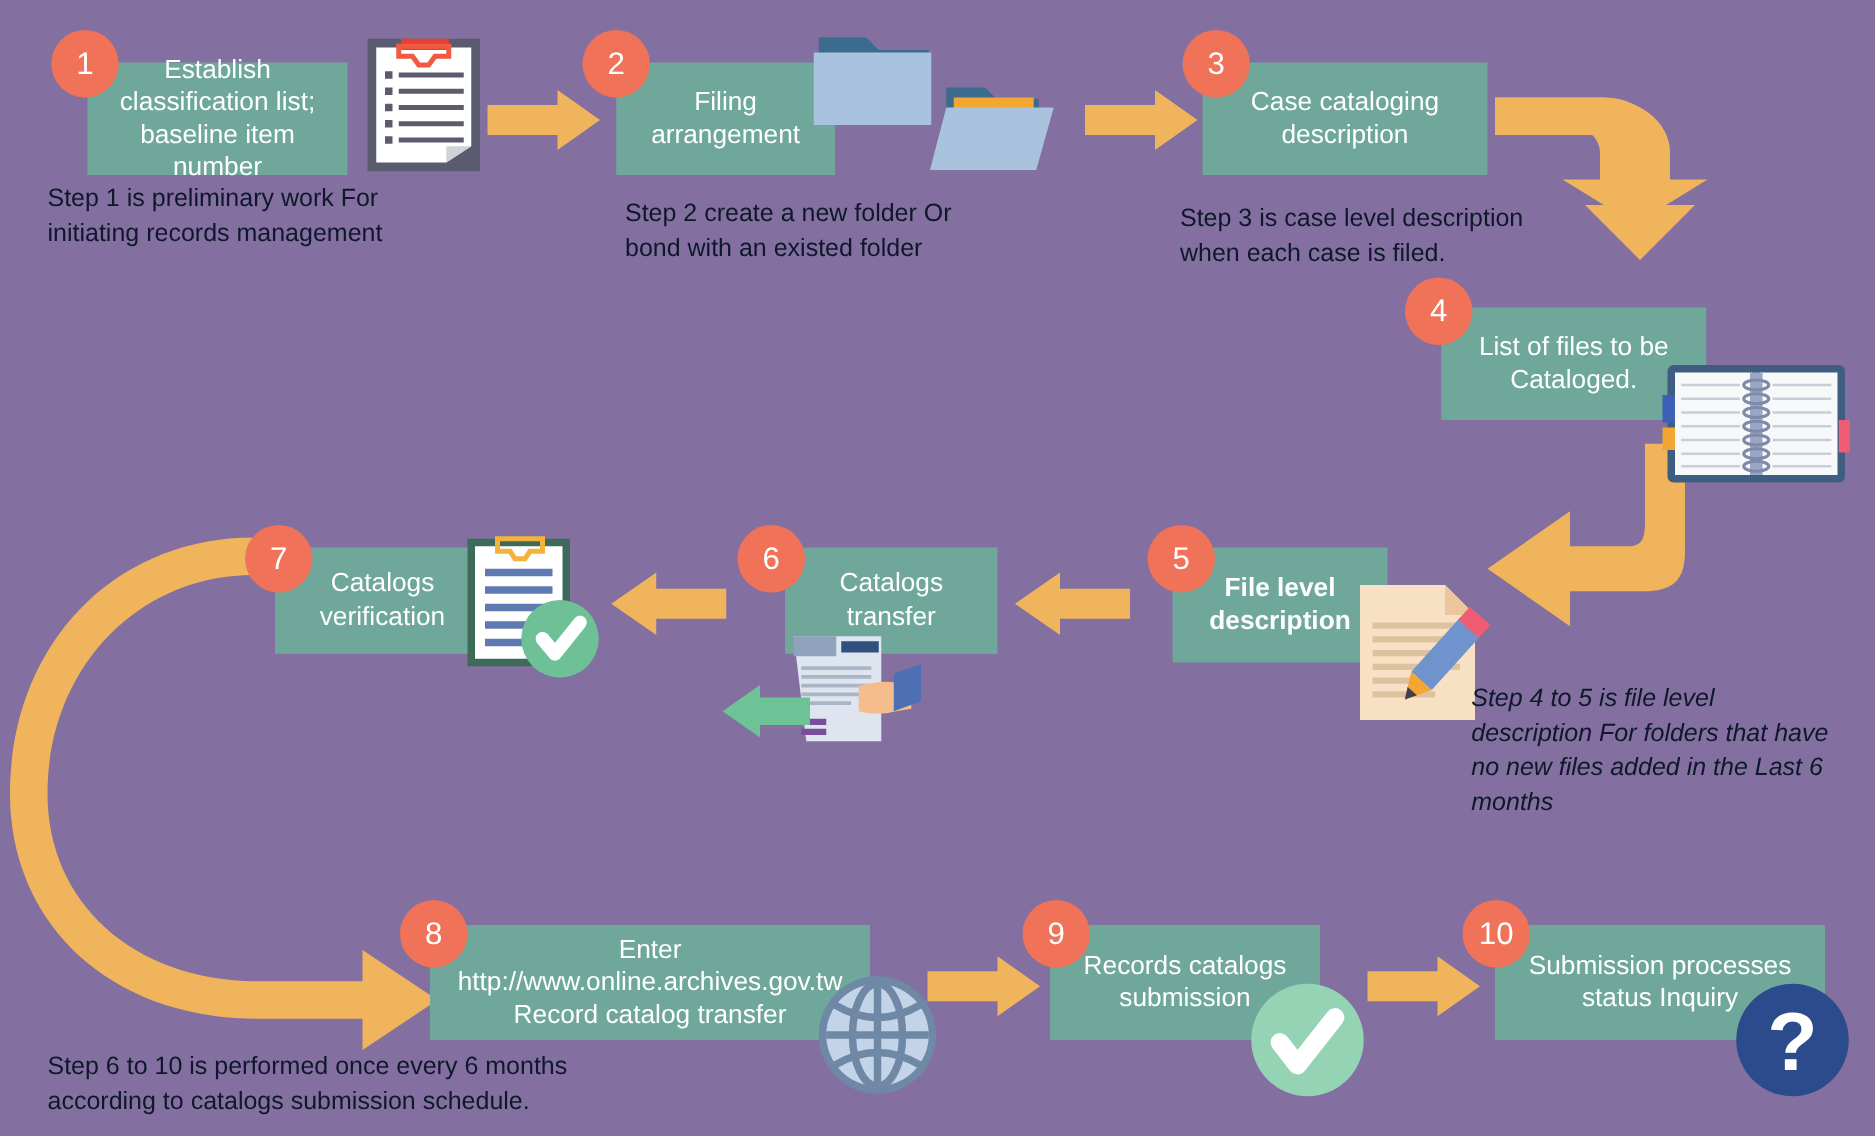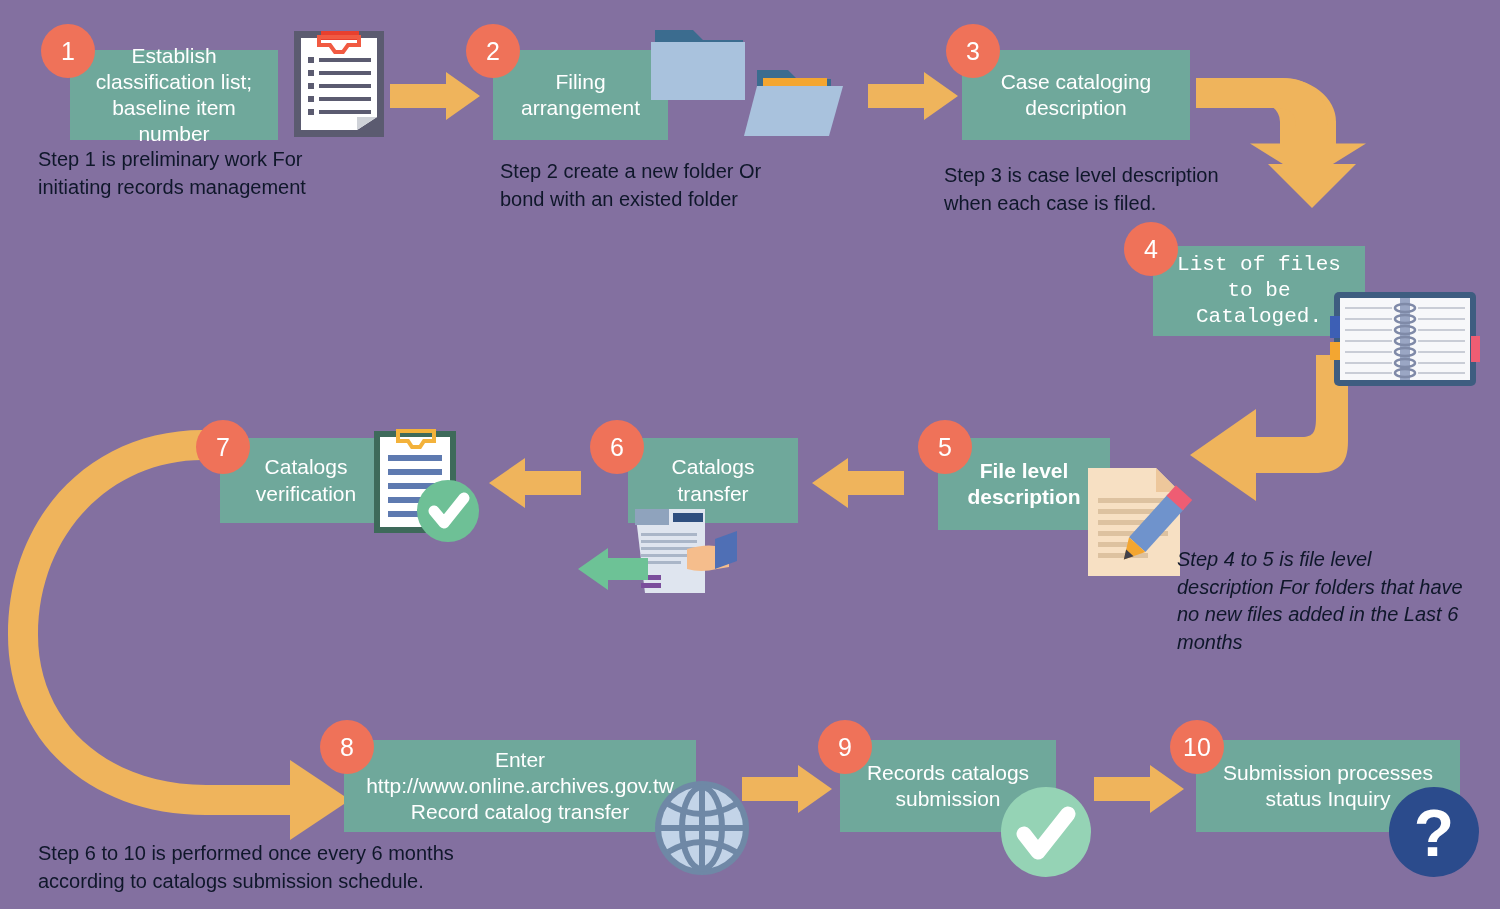--- a/index.html
+++ b/index.html
@@ -249,21 +249,21 @@
   <div class="badge" style="left:466px;top:24px;">2</div>
   <div class="caption" style="left:468px;top:158px;width:330px;margin-left:32px;">Step 2 create a new folder Or
 bond with an existed folder</div>
 
   <div class="box" style="left:962px;top:50px;width:228px;height:90px;">Case cataloging
 description</div>
   <div class="badge" style="left:946px;top:24px;">3</div>
   <div class="caption" style="left:944px;top:146px;width:340px;margin-top:16px;">Step 3 is case level description
 when each case is filed.</div>
 
-  <div class="box" style="left:1153px;top:246px;width:212px;height:90px;font-family:Liberation Mono, monospace;">List of files to be
+  <div class="box" style="left:1153px;top:246px;width:212px;height:90px;">List of files to be
 Cataloged.</div>
   <div class="badge" style="left:1124px;top:222px;">4</div>
 
   <div class="box" style="left:938px;top:438px;width:172px;height:92px;font-weight:bold;">File level
 description</div>
   <div class="badge" style="left:918px;top:420px;">5</div>
   <div class="caption" style="left:1177px;top:546px;width:310px;font-style:italic;">Step 4 to 5 is file level
 description For folders that have
 no new files added in the Last 6
 months</div>

